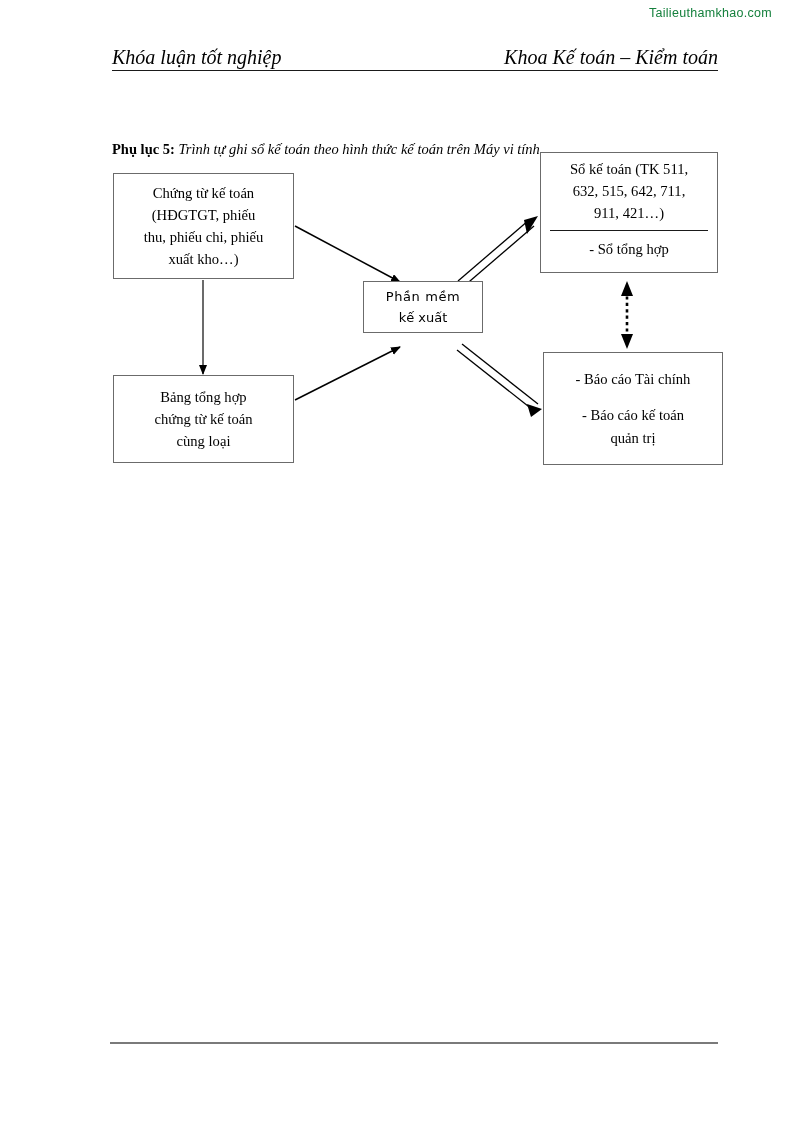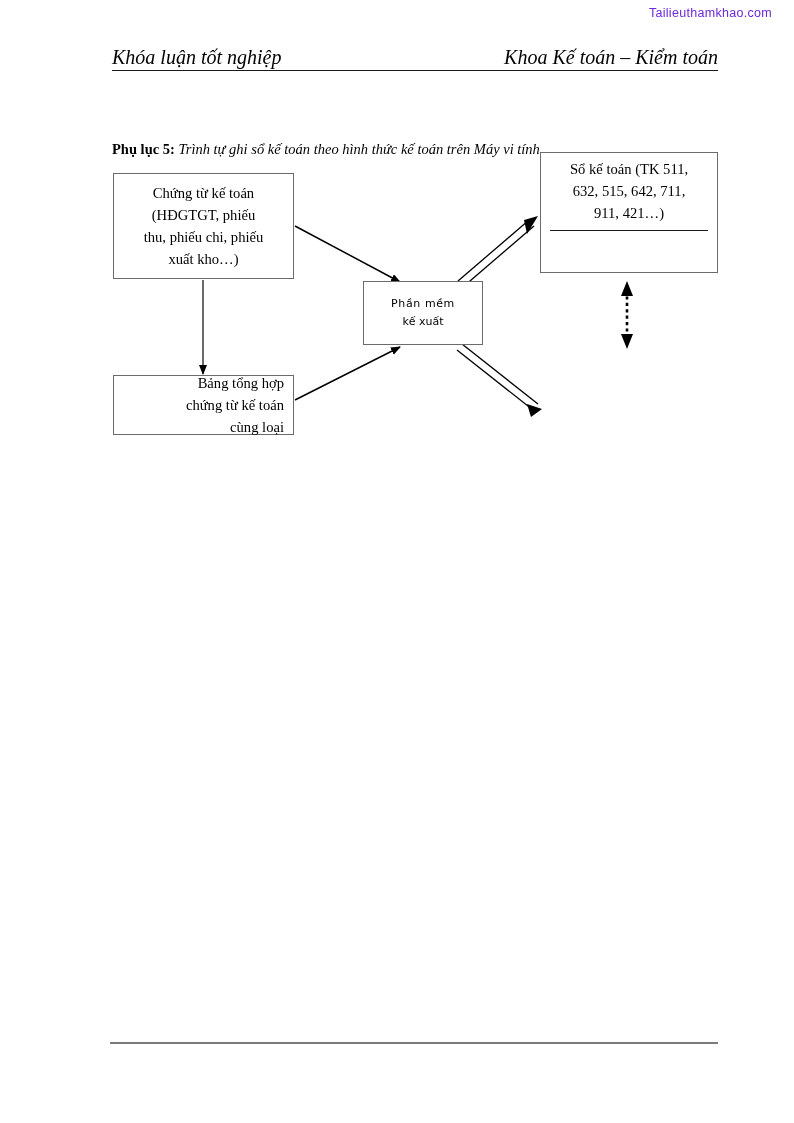--- a/index.html
+++ b/index.html
@@ -23,21 +23,21 @@
   }
 
   
   .watermark {
     position: absolute;
     top: 6px;
     right: 22px;
     font-family: "Liberation Sans", sans-serif;
     font-size: 12.5px;
     letter-spacing: 0.3px;
-    color: #6d28d9;
+    color: #15803d;
     white-space: nowrap;
   }
 
   
   .header {
     position: absolute;
     left: 112px;
     top: 46px;
     width: 606px;
     display: flex;
@@ -108,32 +108,31 @@
     top: 173px;
     width: 181px;
     height: 106px;
     padding: 4px 9px;
   }
 
   #node-summary {
     left: 113px;
     top: 375px;
     width: 181px;
-    height: 60px;
+    height: 88px;
     padding: 4px 9px;
-    align-items: flex-end;
   }
 
   #node-software {
     left: 363px;
     top: 281px;
     width: 120px;
-    height: 64px;
+    height: 52px;
     font-family: "DejaVu Sans", "Liberation Sans", sans-serif;
-    font-size: 11px;
+    font-size: 13px;
     line-height: 1.62;
   }
   #node-software .sw-line1 {
     letter-spacing: 0.6px;
   }
 
   #node-ledger {
     left: 540px;
     top: 152px;
     width: 178px;
@@ -255,20 +254,30 @@
       <span>kế xuất</span>
     </div>
 
     <div class="node" id="node-ledger">
       <div class="ledger-top">
         <div>Sổ kế toán (TK 511,</div>
         <div>632, 515, 642, 711,</div>
         <div>911, 421…)</div>
       </div>
       <div class="ledger-divider"></div>
-    </div>
-
+      <div class="ledger-bottom">
+        <div>- Sổ tổng hợp</div>
+      </div>
+    </div>
+
+    <div class="node" id="node-reports">
+      <span>- Báo cáo Tài chính</span>
+      <span>
+        <span style="display:block">- Báo cáo kế toán</span>
+        <span style="display:block">quản trị</span>
+      </span>
+    </div>
 
   </div>
 
   <div class="footer-rule"></div>
 
 </div>
 
 </body></html>

